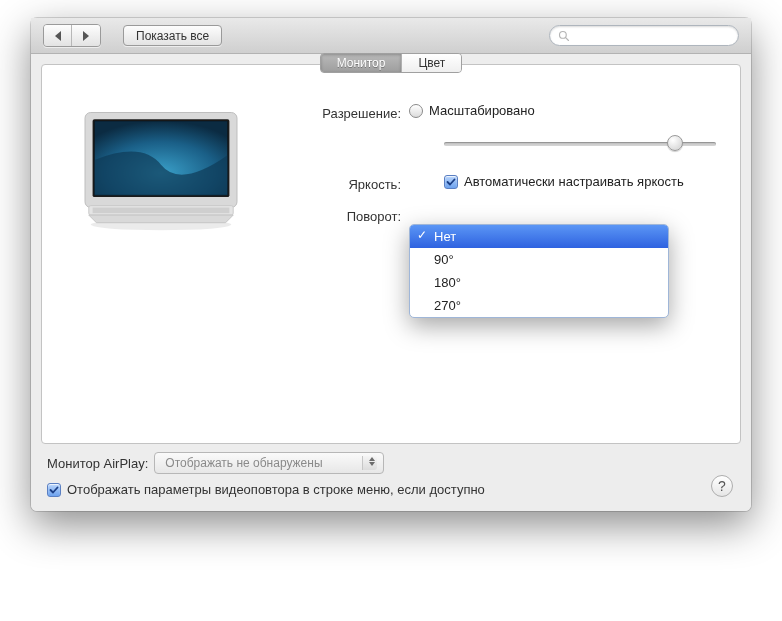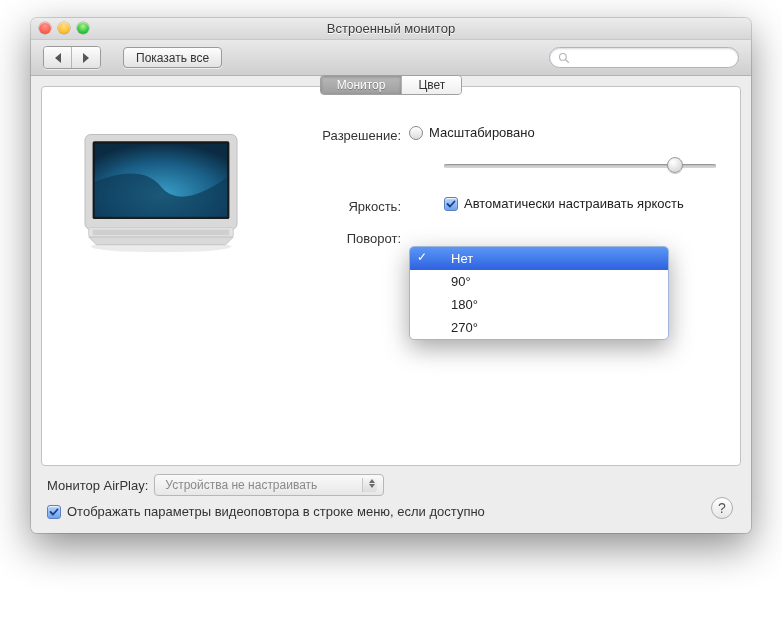--- a/index.html
+++ b/index.html
@@ -236,21 +236,21 @@
     left: 0;
     width: 260px;
     background: #fff;
     border: 1px solid #9fb6d8;
     border-radius: 5px;
     box-shadow: 0 8px 24px rgba(0,0,0,0.35);
     overflow: hidden;
     z-index: 20;
   }
   .menu .mitem {
-    padding: 4px 10px 4px 41px;
+    padding: 4px 10px 4px 24px;
     font-size: 13px;
     position: relative;
   }
   .menu .mitem.sel {
     background: linear-gradient(#5b96f5, #2e62e0);
     color: #fff;
   }
   .menu .mitem.sel::before {
     content: "✓";
     position: absolute;
@@ -312,28 +312,20 @@
     display:flex;align-items:center;justify-content:center;
     font-size: 14px; color:#555;
     position:absolute; right:18px; bottom:14px;
   }
 </style>
 </head>
 <body>
 
 <div class="window">
 
-  <div class="titlebar">
-    <div class="traffic">
-      <div class="tl close"></div>
-      <div class="tl min"></div>
-      <div class="tl zoom"></div>
-    </div>
-    <div class="title">Встроенный монитор</div>
-  </div>
 
   <div class="toolbar">
     <div class="segbtn navseg">
       <div class="seg">
           <span class="arrow left"></span>
         </div>
       <div class="seg">
           <span class="arrow right"></span>
         </div>
     </div>
@@ -422,21 +414,21 @@
             </div>
           </div>
 
         </div>
       </div>
     </div>
 
     <div class="footer-row">
       <span>Монитор AirPlay:</span>
       <div class="popup">
-        <span>Устройства не настраивать</span>
+        <span>Отображать не обнаружены</span>
         <div class="chevs">
             <span class="up"></span>
             <span class="dn"></span>
           </div>
       </div>
     </div>
 
     <div class="footer-row">
       <span class="aqua-check checked">
         <svg width="10" height="10" viewBox="0 0 10 10">

